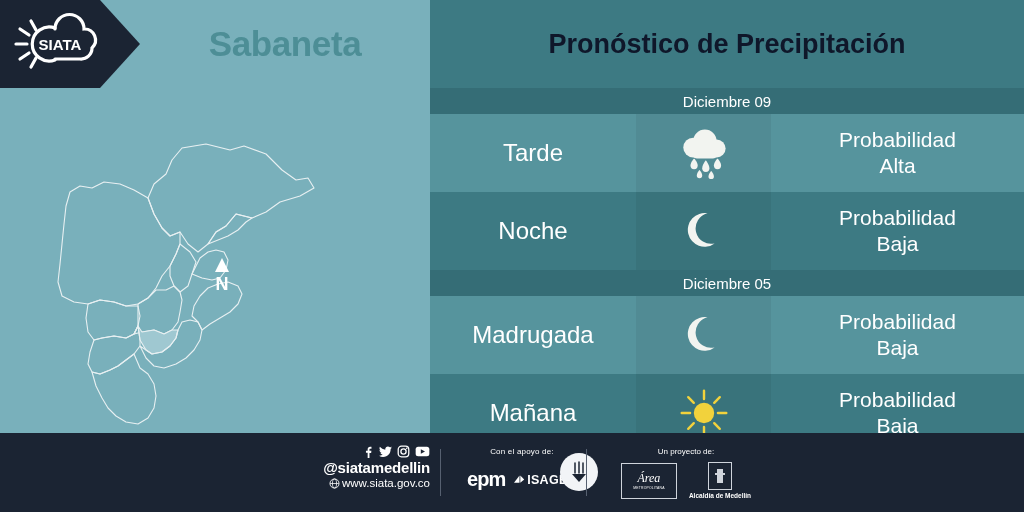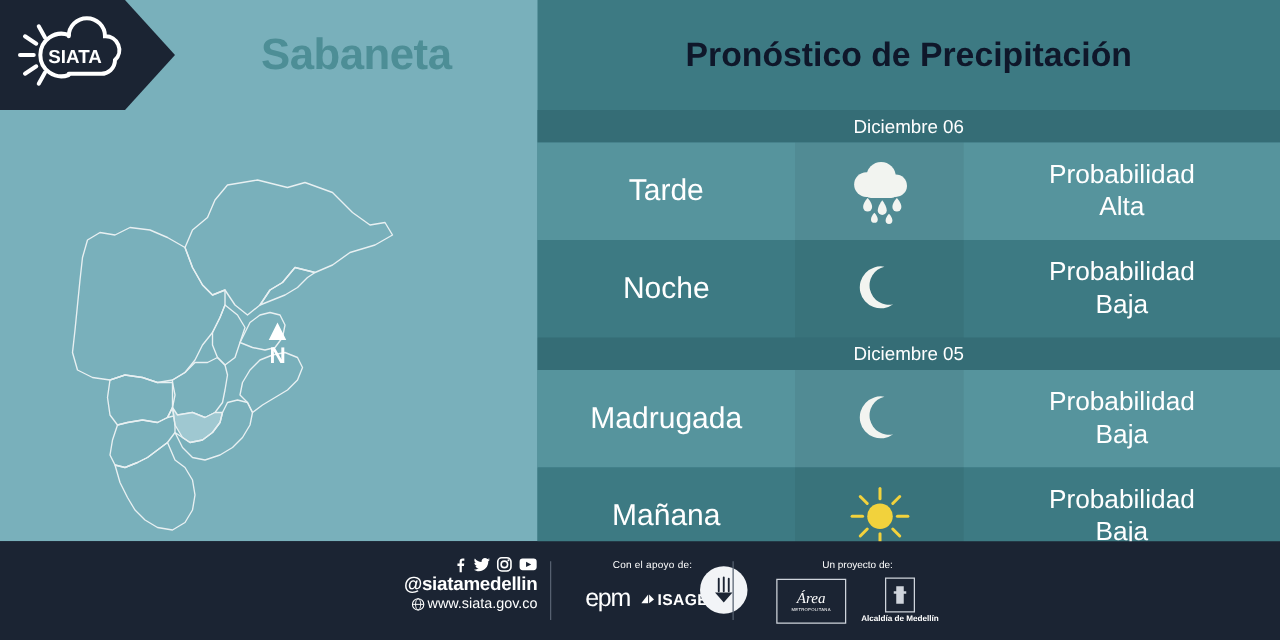--- a/index.html
+++ b/index.html
@@ -87,21 +87,21 @@
   .social-block{
     position:absolute;left:314px;top:12px;width:116px;text-align:right;
   }
   .social-icons{display:flex;gap:5px;justify-content:flex-end;margin-bottom:1px;}
   .handle{font-size:15px;font-weight:bold;line-height:1.16;letter-spacing:-.2px;}
   .site{font-size:11.5px;line-height:1.3;display:flex;align-items:center;justify-content:flex-end;gap:2px;}
   .divider{position:absolute;top:16px;width:1px;height:47px;background:#566070;}
   .support-block{position:absolute;left:452px;top:14px;width:140px;text-align:center;}
   .support-cap{font-size:8px;margin-bottom:12px;letter-spacing:.2px;}
   .logo-row{display:flex;align-items:center;justify-content:center;gap:9px;}
-  .epm-logo{font-size:20px;font-weight:normal;letter-spacing:-1px;}
+  .epm-logo{font-size:20px;font-weight:bold;letter-spacing:-1px;}
   .isagen-logo{font-size:12.5px;font-weight:bold;letter-spacing:.3px;display:flex;align-items:center;gap:2px;}
   .project-block{position:absolute;left:596px;top:14px;width:180px;text-align:center;}
   .proj-cap{font-size:8px;margin-bottom:6px;}
   .proj-row{display:flex;align-items:center;justify-content:center;gap:12px;}
   .area-logo{width:54px;height:34px;border:1px solid #cfd4dc;display:flex;flex-direction:column;
     align-items:center;justify-content:center;}
   .area-script{font-size:12px;font-style:italic;font-family:"Liberation Serif",serif;line-height:1;}
   .area-sub{font-size:3.4px;letter-spacing:.2px;margin-top:2px;}
   .alc-wrap{display:flex;flex-direction:column;align-items:center;gap:2px;}
   .alc-mark{width:22px;height:26px;border:1px solid #cfd4dc;display:flex;align-items:center;justify-content:center;}
@@ -180,21 +180,21 @@
           <polygon points="192,118 199,132 185,132" fill="#ffffff"></polygon>
           <text x="192" y="150" font-family="Liberation Sans, sans-serif" font-size="18" font-weight="bold" fill="#ffffff" text-anchor="middle">N</text>
         </g>
       </svg>
     </div>
   </div>
 
   <div class="right-panel">
     <div class="right-title">Pronóstico de Precipitación</div>
 
-    <div class="date-band">Diciembre 06</div>
+    <div class="date-band">Diciembre 09</div>
 
     <div class="fc-row light">
       <div class="fc-when">Tarde</div>
       <div class="fc-icon">
         <svg viewBox="0 0 64 60" width="58" height="54">
           <g fill="#f2f4f0">
             <circle cx="20" cy="24" r="11"></circle>
             <circle cx="33" cy="17" r="13"></circle>
             <circle cx="46" cy="25" r="10"></circle>
             <rect x="18" y="24" width="30" height="12" rx="6"></rect>

